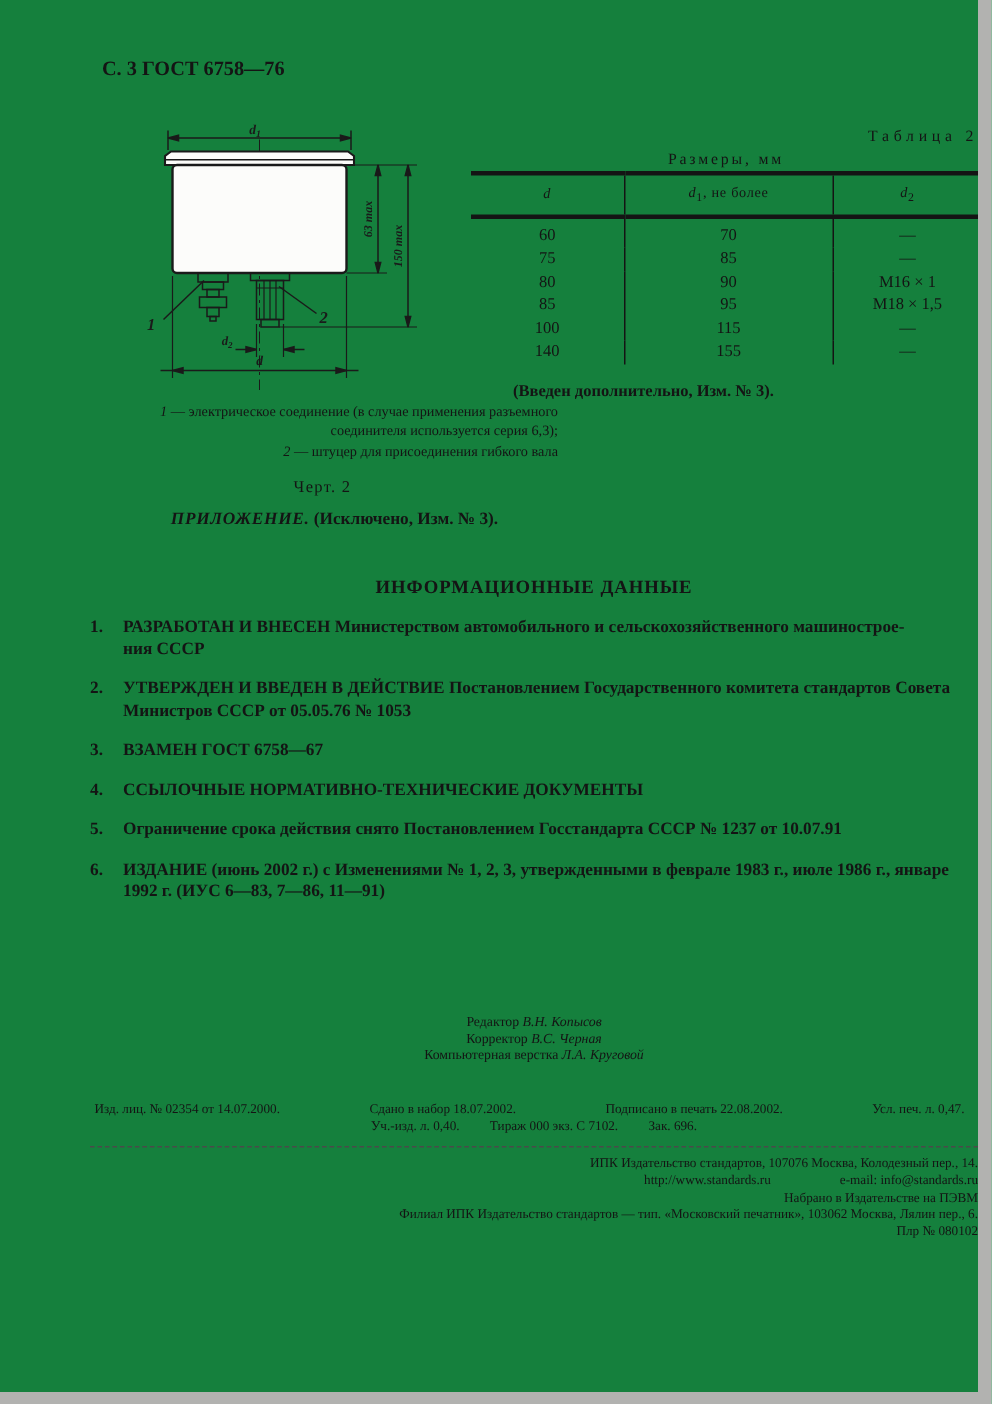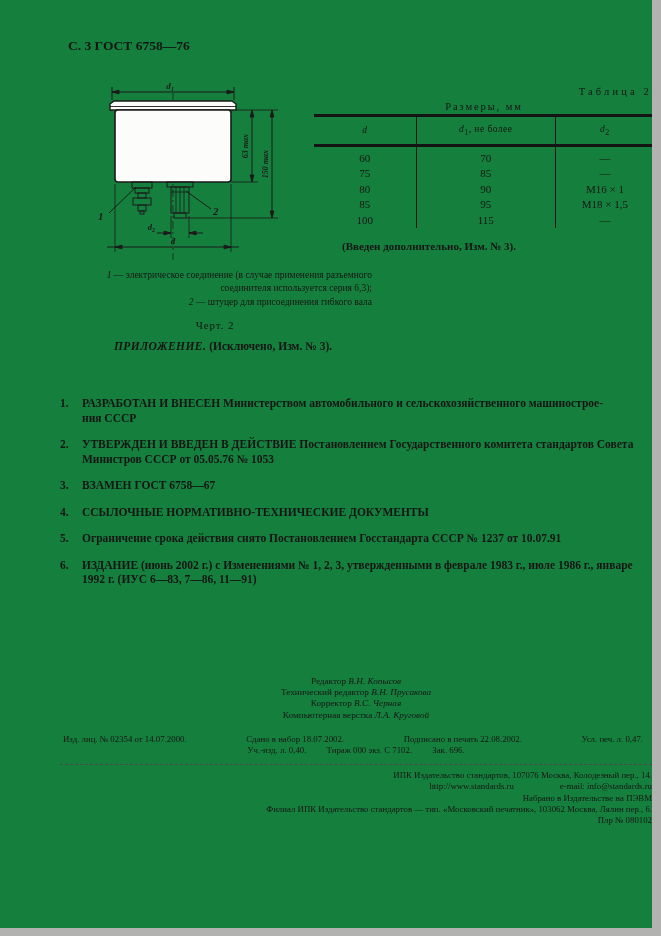--- a/index.html
+++ b/index.html
@@ -169,26 +169,32 @@
         <tr>
           <td>85</td>
             <td>95</td>
             <td>М18 × 1,5</td>
         </tr>
         <tr>
           <td>100</td>
             <td>115</td>
             <td>—</td>
         </tr>
+        <tr>
+          <td>140</td>
+            <td>155</td>
+            <td>—</td>
+        </tr>
       </tbody>
     </table>
     <div class="t2-note">(Введен дополнительно, Изм. № 3).</div>
   </div>
 
   <div class="info">
+    <div class="info-title">ИНФОРМАЦИОННЫЕ ДАННЫЕ</div>
 
     <div class="item">
       <span class="num">1.</span>
       <span class="body"><span>РАЗРАБОТАН И ВНЕСЕН Министерством автомобильного и сельскохозяйственного машинострое-</span><br><span>ния СССР</span></span>
     </div>
     <div class="item">
       <span class="num">2.</span>
       <span class="body">УТВЕРЖДЕН И ВВЕДЕН В ДЕЙСТВИЕ Постановлением Государственного комитета стандартов Совета Министров СССР от 05.05.76 № 1053</span>
     </div>
     <div class="item">
@@ -206,21 +212,20 @@
       <span class="body">Ограничение срока действия снято Постановлением Госстандарта СССР № 1237 от 10.07.91</span>
     </div>
     <div class="item">
       <span class="num">6.</span>
       <span class="body">ИЗДАНИЕ (июнь 2002 г.) с Изменениями №  1, 2, 3, утвержденными в феврале 1983 г., июле 1986 г., январе 1992 г. (ИУС 6—83, 7—86, 11—91)</span>
     </div>
   </div>
 
   <div class="credits">
     <div><span>Редактор</span> <i>В.Н. Копысов</i></div>
-    <div><span>Технический редактор</span> <i>В.Н. Прусакова</i></div>
     <div><span>Корректор</span> <i>В.С. Черная</i></div>
     <div><span>Компьютерная верстка</span> <i>Л.А. Круговой</i></div>
   </div>
 
   <div class="imprint1">
     <span>Изд. лиц. № 02354 от 14.07.2000.</span>
     <span>Сдано в набор 18.07.2002.</span>
     <span>Подписано в печать 22.08.2002.</span>
     <span>Усл. печ. л. 0,47.</span>
   </div>

